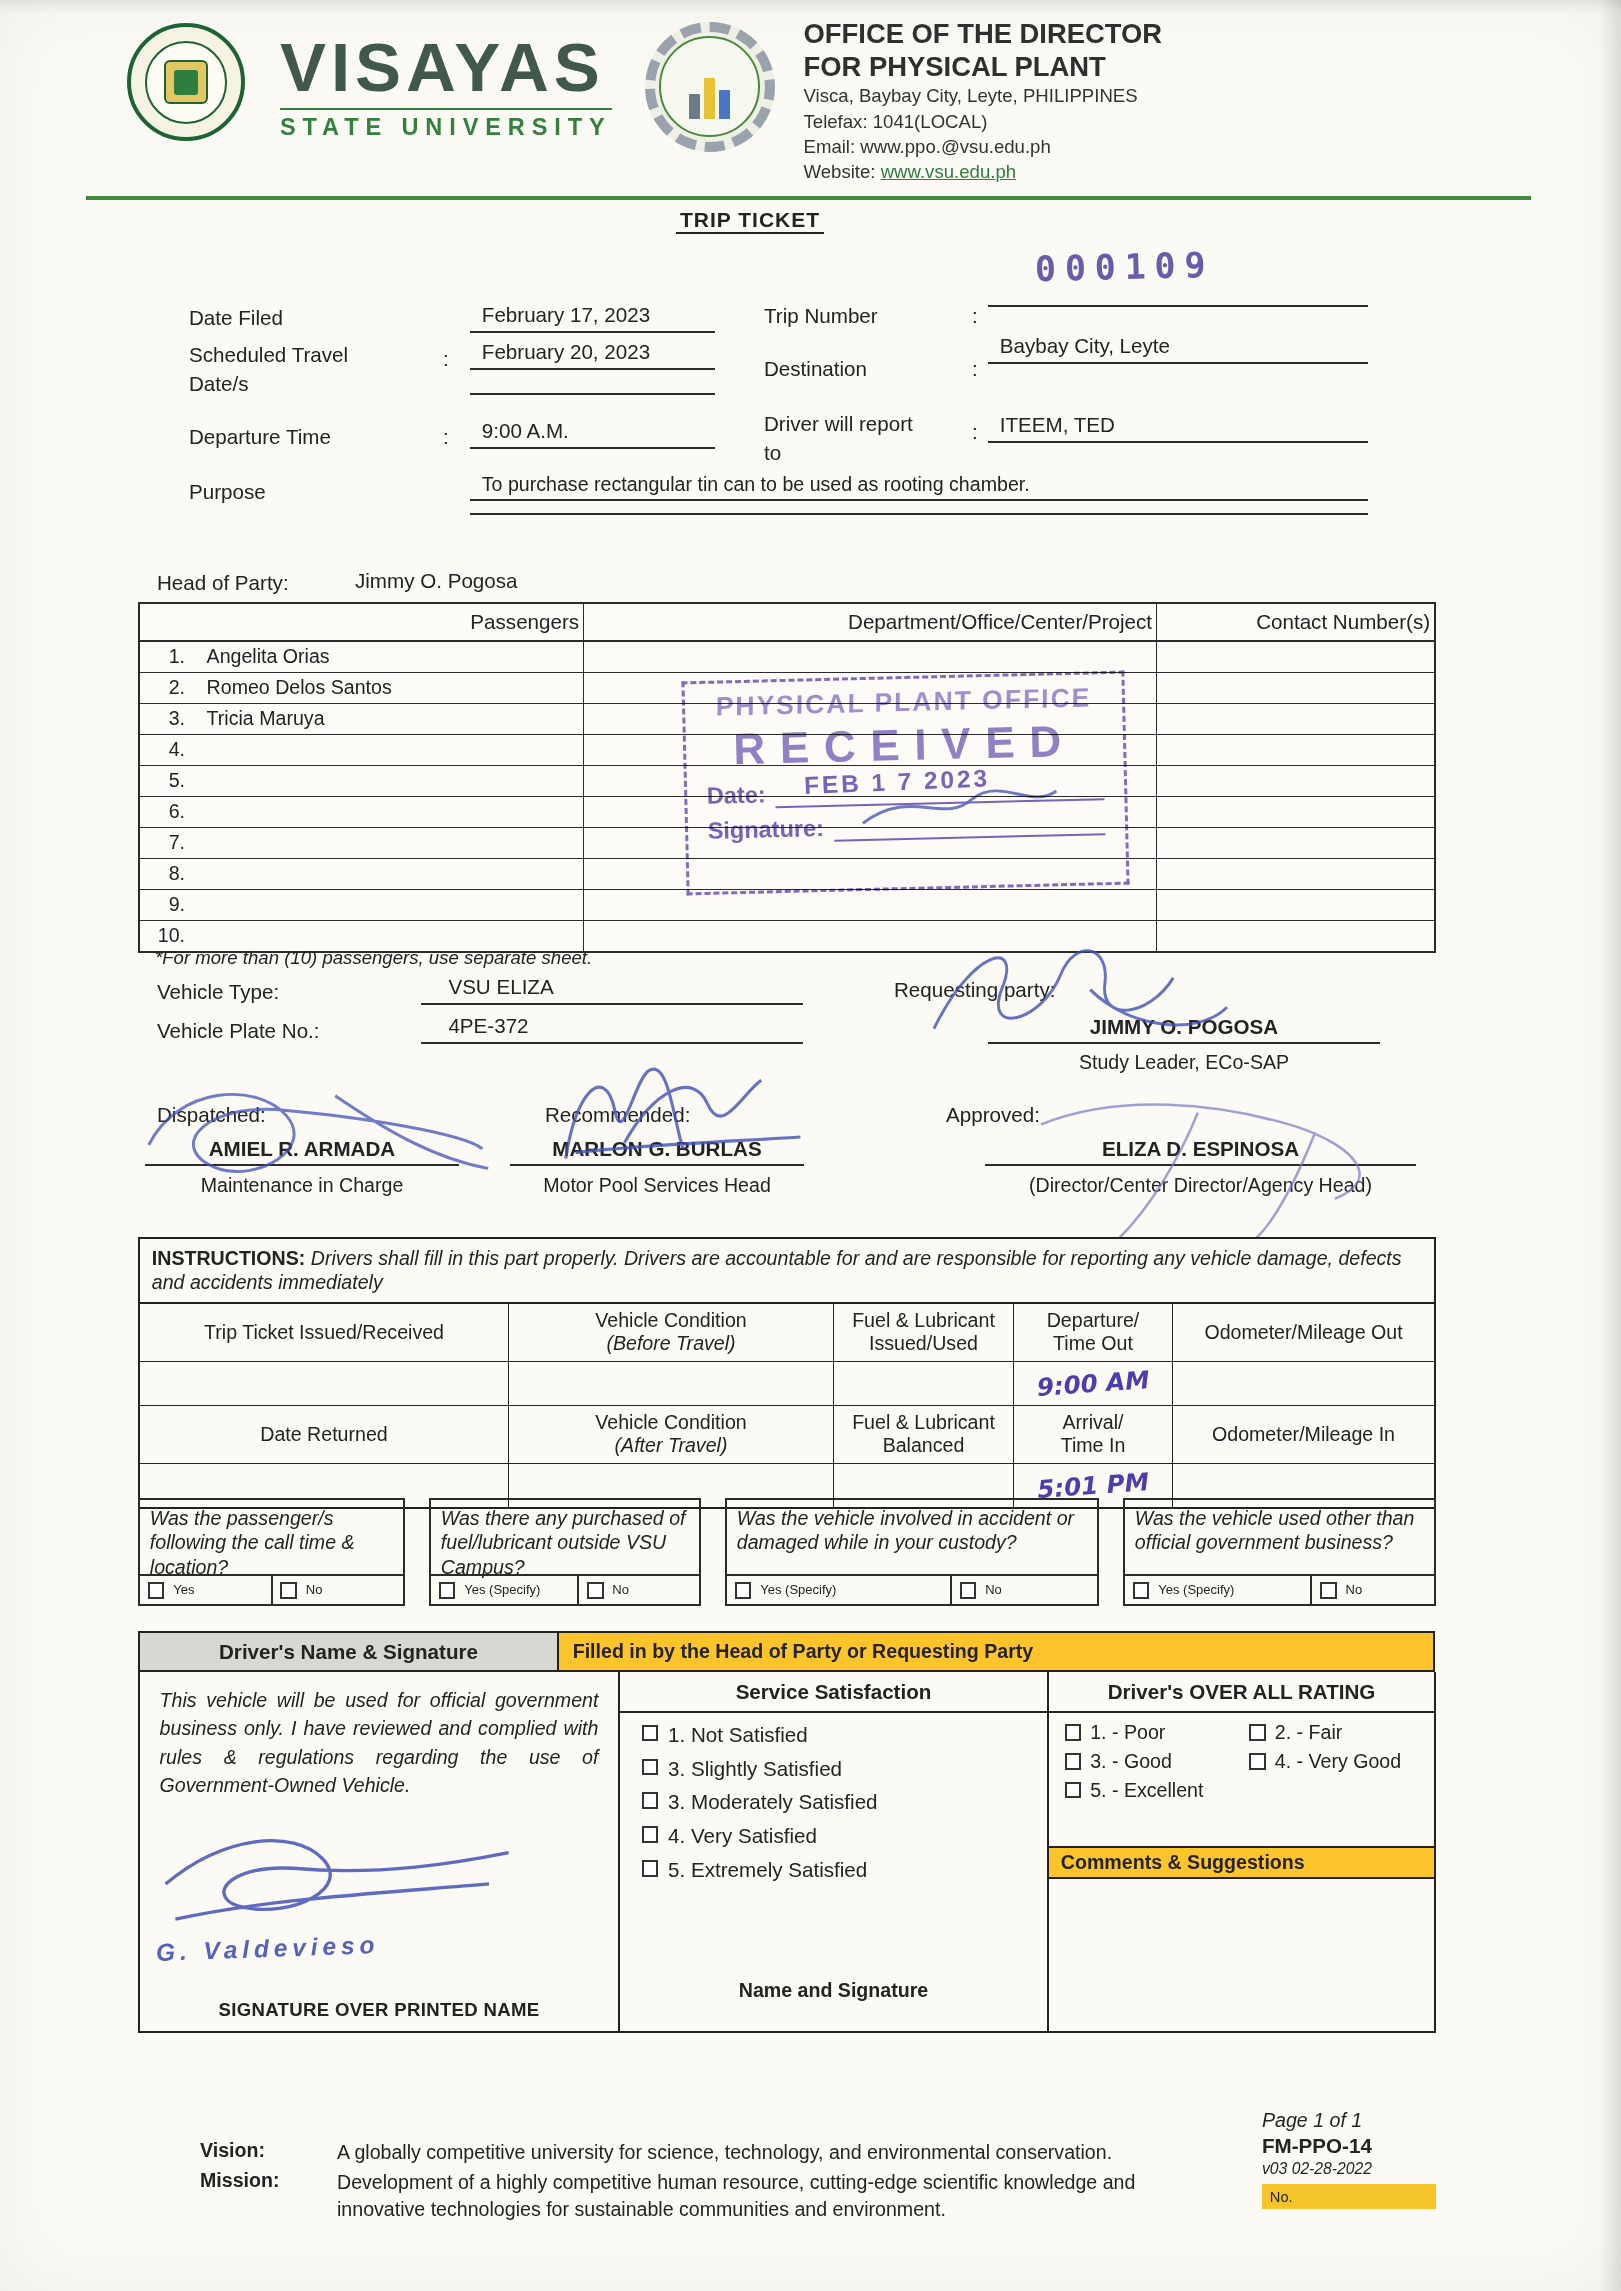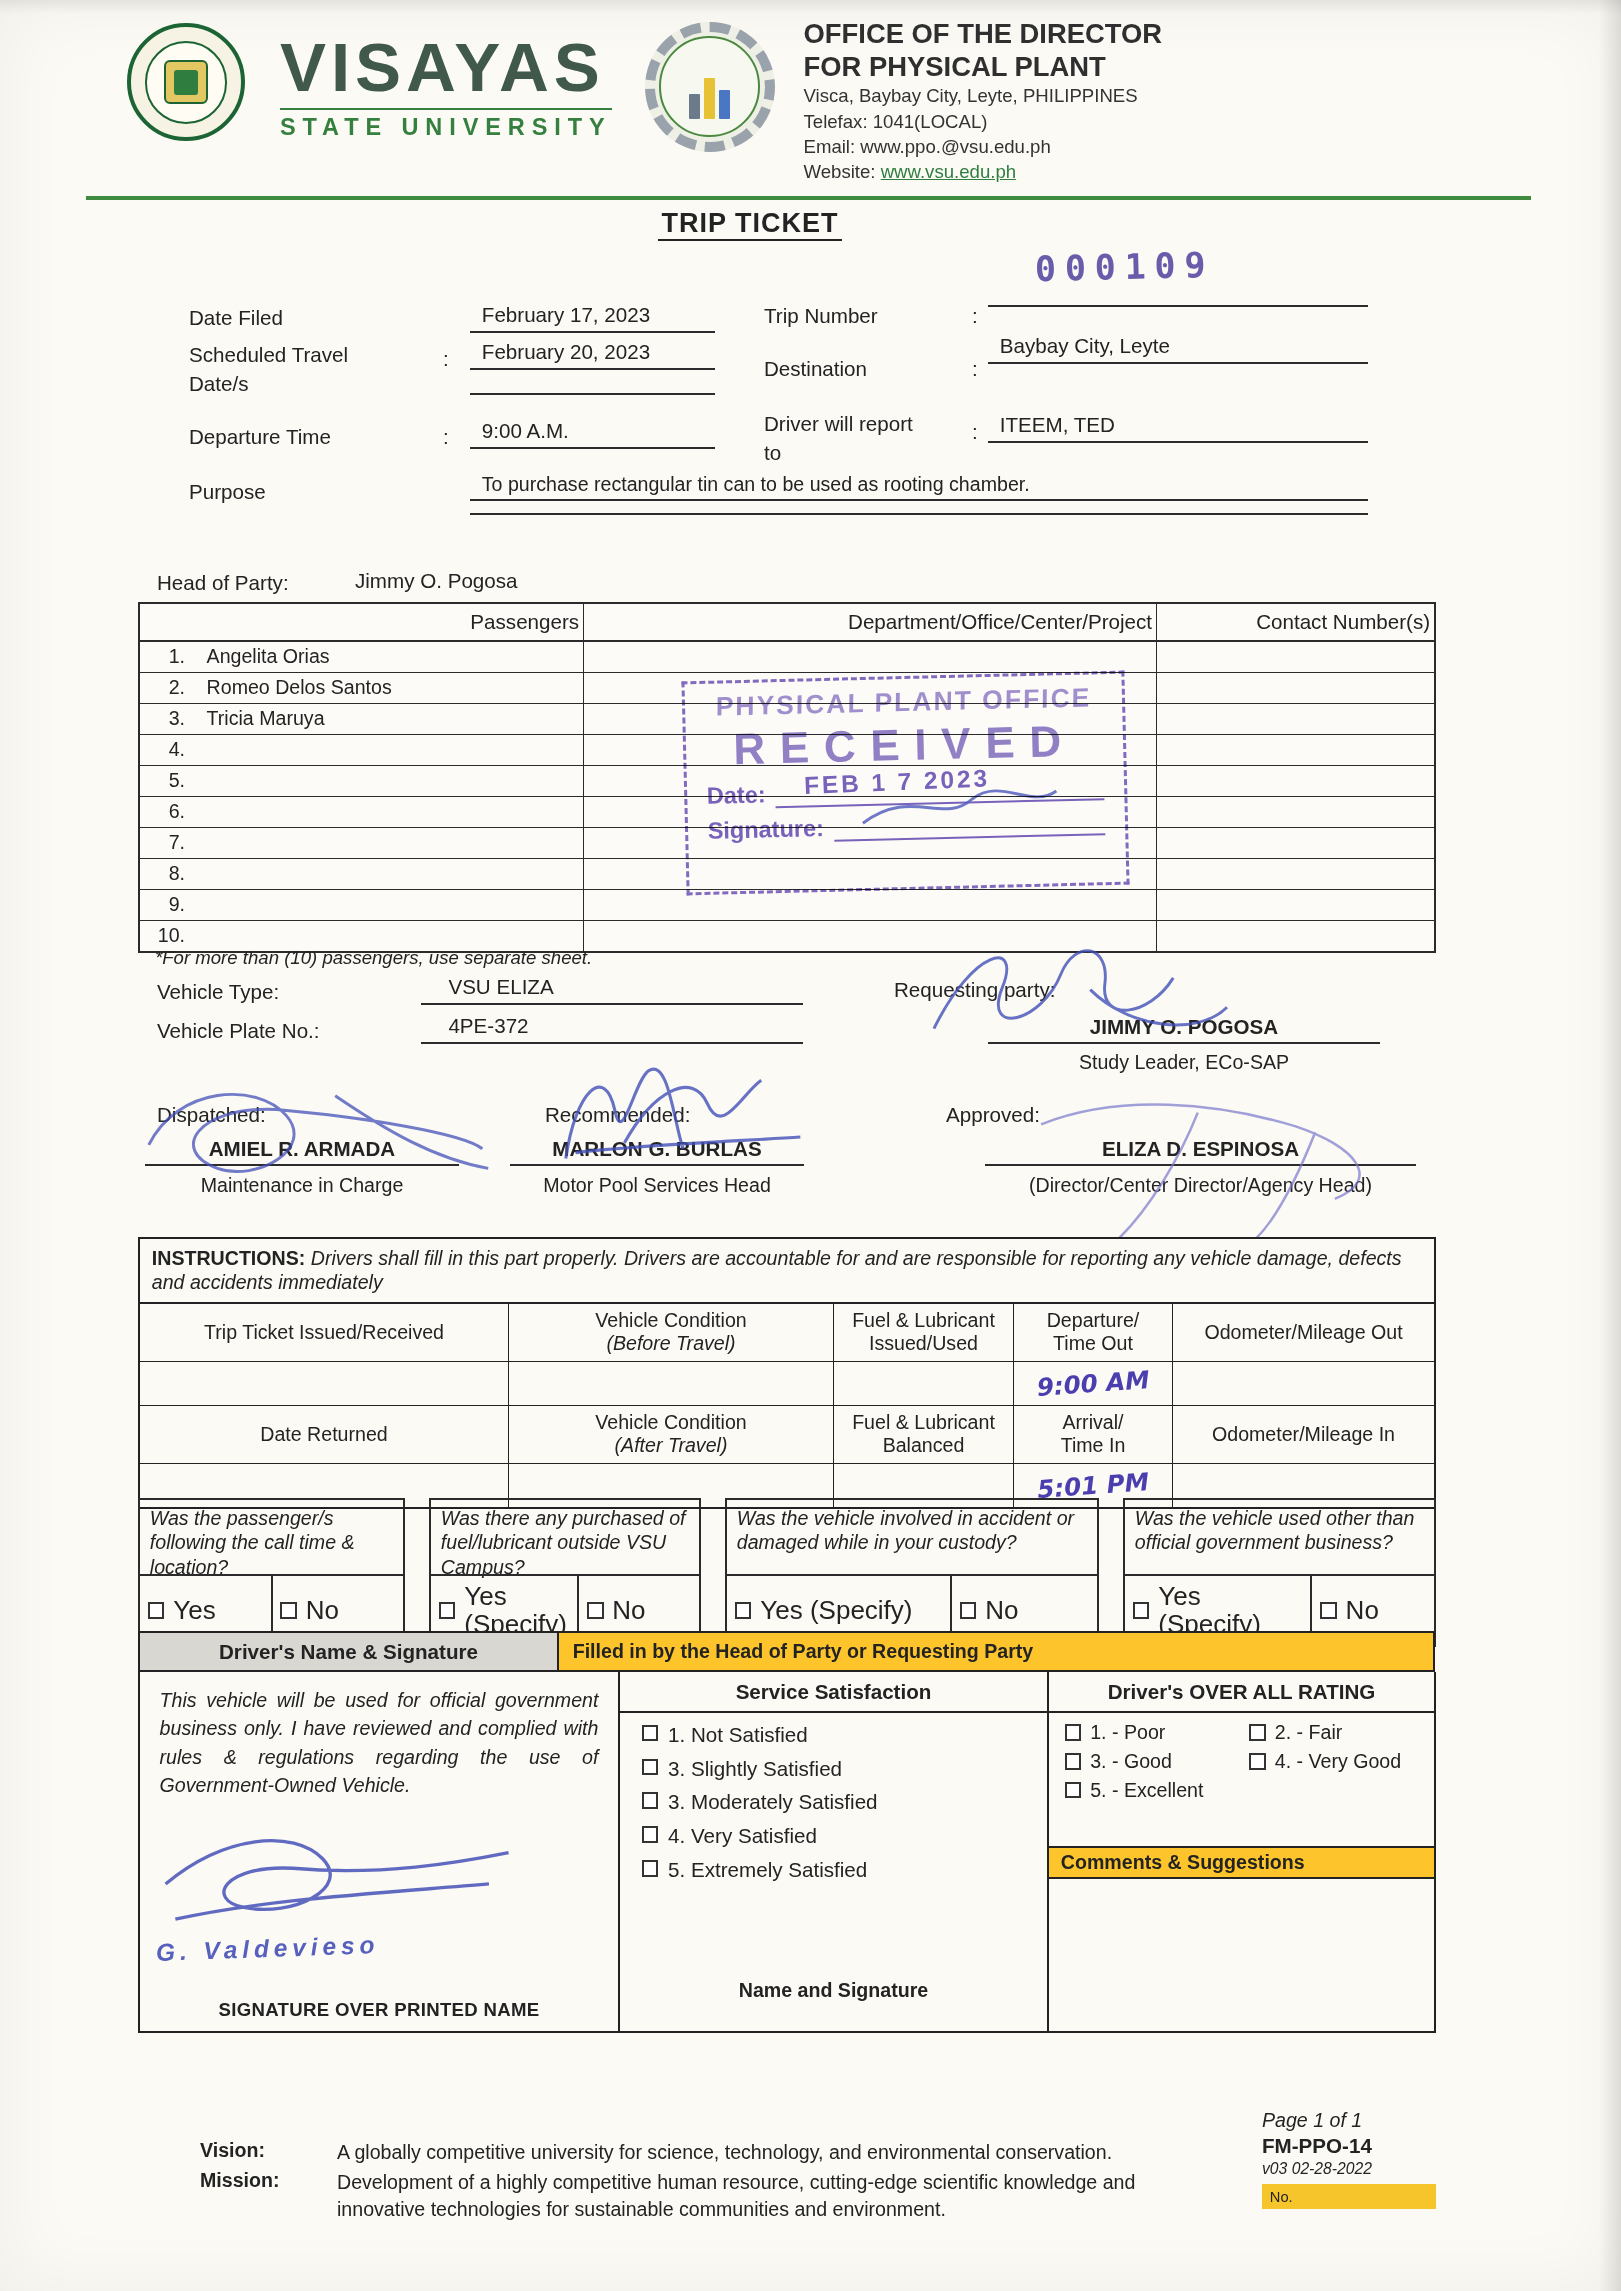--- a/index.html
+++ b/index.html
@@ -27,21 +27,21 @@
   .bar2{height:41px;background:#e8c235;}
   .bar3{height:29px;background:#4a76c4;}
   .office{margin-left:29px;margin-top:2px;}
   .office-title{font-size:27.4px;font-weight:bold;color:#2f2f2f;line-height:1.2;}
   .office-line{font-size:18.6px;color:#333;line-height:1.35;}
   .weblink{color:#2f7d3f;text-decoration:underline;}
   .green-rule{position:absolute;left:86px;right:90px;top:196px;height:3.9px;background:#3e8a3e;}
 
   
   .title{position:absolute;left:0;width:1500px;top:208px;text-align:center;}
-  .title span{font-size:27px;font-weight:bold;letter-spacing:1px;border-bottom:2.9px solid #232323;padding:0 3.9px 1px;}
+  .title span{font-size:21px;font-weight:bold;letter-spacing:1px;border-bottom:2.9px solid #232323;padding:0 3.9px 1px;}
   .tripno{position:absolute;left:1035px;top:247px;font-family:"DejaVu Sans Mono",monospace;font-size:35px;font-weight:bold;
           letter-spacing:8.8px;color:#5a4ca3;transform:rotate(-1.5deg);opacity:.9;}
 
   
   .lbl{position:absolute;font-size:20.6px;white-space:nowrap;}
   .uline{position:absolute;border-bottom:2px solid #2c2c2c;font-size:20.6px;line-height:1.25;padding:0 3.9px 2.9px 11.8px;white-space:nowrap;box-sizing:border-box;}
 
   
   .ptable{position:absolute;left:138px;top:602px;width:1298px;border:2px solid #2b2b2b;box-sizing:border-box;background:rgba(255,255,255,.25);}
   .phead{display:flex;border-bottom:2px solid #2b2b2b;font-size:20.6px;text-align:right;}
@@ -82,21 +82,21 @@
   .iblank{height:43px;}
   .it{font-style:italic;}
   .hand{font-family:"DejaVu Sans",sans-serif;color:#4b3fb0;font-size:24.5px;font-weight:bold;font-style:italic;transform:rotate(-4deg);display:inline-block;}
 
   
   .qwrap{position:absolute;left:138px;top:1498px;width:1298px;display:flex;gap:24px;}
   .qbox{border:2px solid #2b2b2b;box-sizing:border-box;display:flex;flex-direction:column;}
   .q1{width:267px;}.q2{width:272px;}.q3{width:374px;}.q4{flex:1;}
   .qtext{font-style:italic;font-size:19.6px;line-height:1.25;padding:5.9px 9.8px;height:74px;box-sizing:border-box;}
   .qrow{display:flex;border-top:2px solid #2b2b2b;flex:1;}
-  .qcell{flex:1;display:flex;align-items:center;gap:8.8px;padding:5.9px 7.8px;border-right:2px solid #2b2b2b;font-size:26px;line-height:1.1;}
+  .qcell{flex:1;display:flex;align-items:center;gap:8.8px;padding:5.9px 7.8px;border-right:2px solid #2b2b2b;font-size:13px;line-height:1.1;}
   .qcell:last-child{border-right:none;}
   .cb{width:16.7px;height:16.7px;border:2px solid #333;background:#fff;display:inline-block;flex:none;box-sizing:border-box;}
 
   
   .fb{position:absolute;left:138px;top:1631px;width:1298px;height:402px;}
   .fb-hl{position:absolute;left:0;top:0;width:421px;height:41px;background:#d8d7d2;border:2px solid #222;box-sizing:border-box;
          display:flex;align-items:center;justify-content:center;font-weight:bold;font-size:20.6px;}
   .fb-hr{position:absolute;left:421px;top:0;width:876px;height:41px;background:#fdc52b;border:2px solid #222;border-left:none;box-sizing:border-box;
          display:flex;align-items:center;font-weight:bold;font-size:19.6px;padding-left:13.7px;}
   .fb-body{position:absolute;left:0;top:41px;width:1298px;height:361px;border:2px solid #222;border-top:none;box-sizing:border-box;display:flex;}

